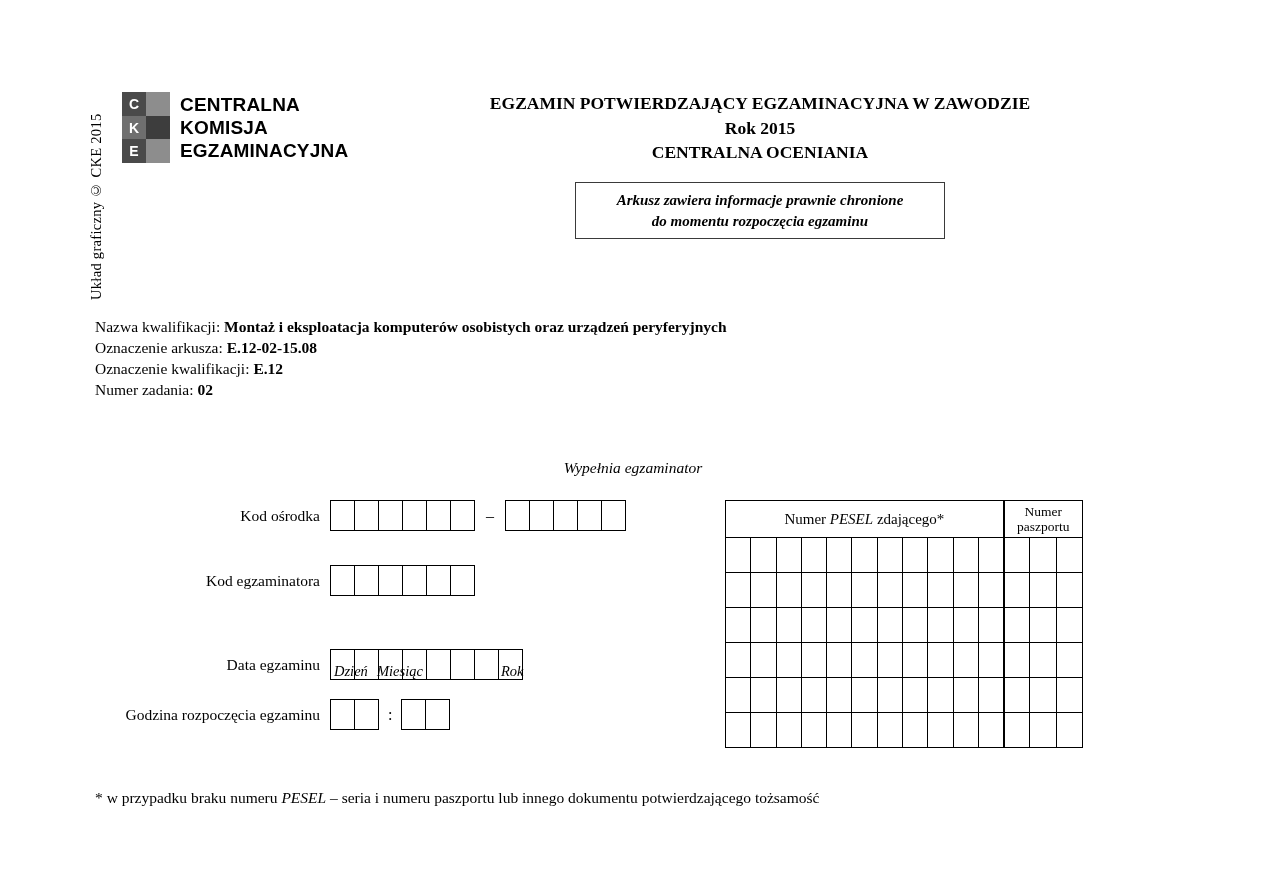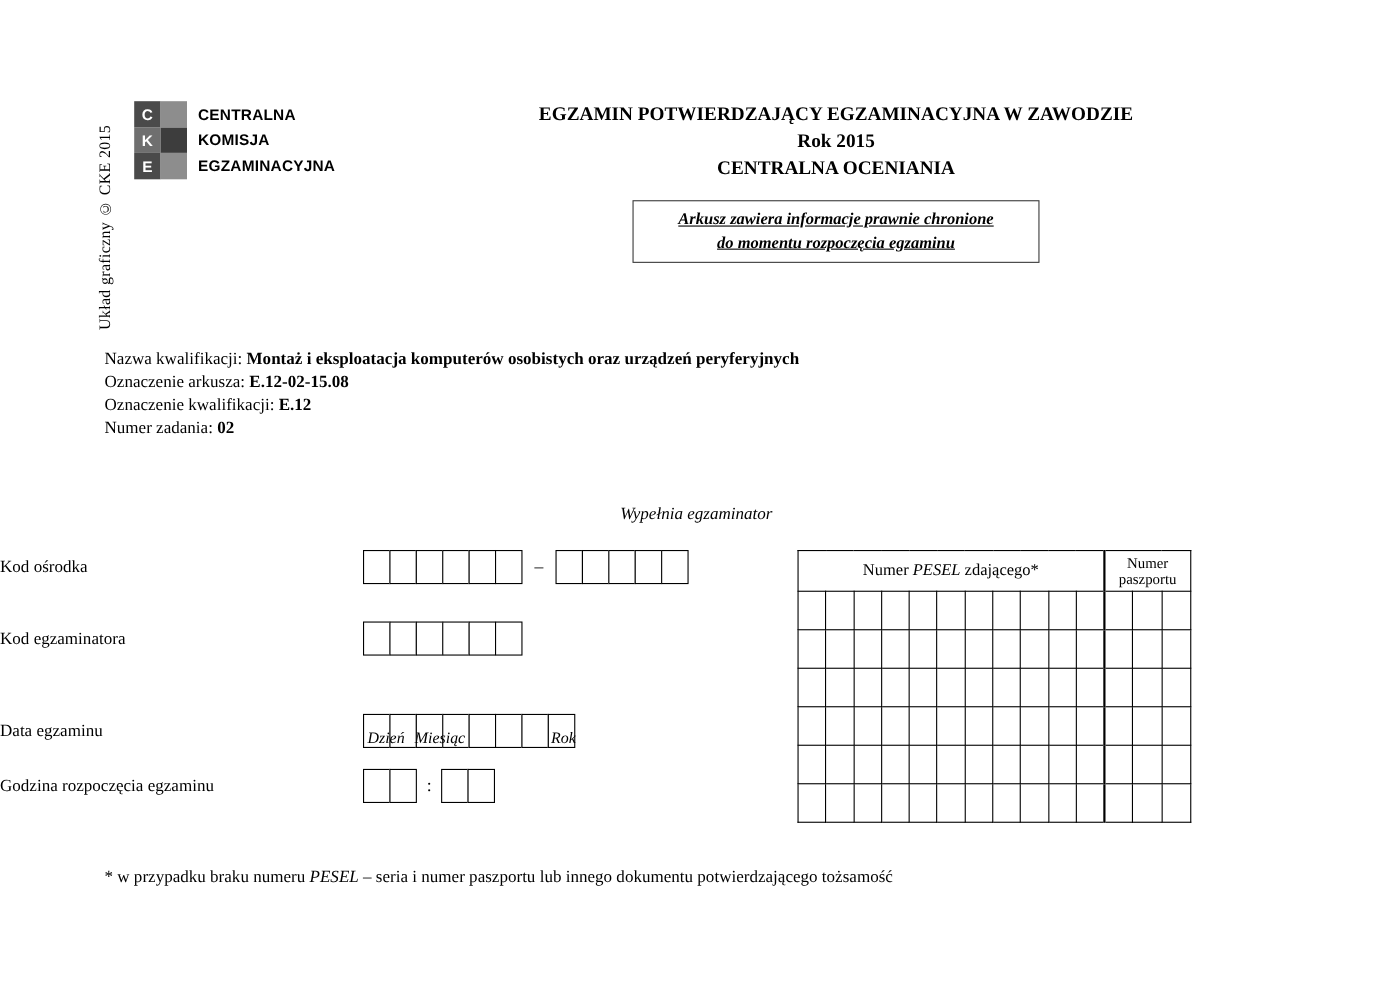--- a/index.html
+++ b/index.html
@@ -17,37 +17,37 @@
   .logo-left span{flex:1;display:flex;align-items:center;justify-content:center;
         color:#fff;font-family:"Liberation Sans",sans-serif;font-weight:bold;font-size:14px;}
   .logo-left span:nth-child(1){background:#4a4a4a;}
   .logo-left span:nth-child(2){background:#6f6f6f;}
   .logo-left span:nth-child(3){background:#4a4a4a;}
   .logo-right{width:24px;display:flex;flex-direction:column;}
   .logo-right div{flex:1;}
   .lr1{background:#8d8d8d;}.lr2{background:#3d3d3d;}.lr3{background:#8d8d8d;}
 
   .org{position:absolute;left:180px;top:93px;font-family:"Liberation Sans",sans-serif;
-       font-weight:bold;font-size:14px;line-height:23px;letter-spacing:.2px;}
+       font-weight:bold;font-size:19px;line-height:23px;letter-spacing:.2px;}
 
   .header{position:absolute;left:400px;top:91px;width:720px;text-align:center;
           font-weight:bold;font-size:17.5px;line-height:24.5px;}
 
   .notice{position:absolute;left:575px;top:182px;width:368px;height:55px;border:1px solid #3a3a3a;
           display:flex;flex-direction:column;align-items:center;justify-content:center;
-          font-style:italic;font-weight:bold;font-size:15px;line-height:21px;text-align:center;text-decoration:underline;}
+          font-style:italic;font-weight:bold;font-size:15px;line-height:21px;text-align:center;}
 
   .info{position:absolute;left:95px;top:316px;font-size:15.5px;line-height:21px;}
   .info b{font-weight:bold;}
 
   .examiner-title{position:absolute;left:330px;top:459px;width:606px;text-align:center;
           font-style:italic;font-size:15.5px;}
 
   .form-row{position:absolute;display:flex;align-items:flex-start;font-size:15.5px;}
-  .form-label{width:320px;text-align:left;line-height:31px;}
+  .form-label{width:320px;text-align:right;line-height:31px;}
   .boxes{display:flex;margin-left:10px;}
   .cell{width:25px;height:31px;border:1px solid #000;box-sizing:border-box;margin-left:-1px;background:#fff;}
   .cell:first-child{margin-left:0;}
   .sep-glyph{line-height:31px;margin:0 11px;font-size:16px;}
   .colon-glyph{line-height:31px;margin:0 9px;font-size:16px;}
 
   .date-sublabels{position:absolute;left:330px;top:663px;width:220px;height:18px;
           font-style:italic;font-size:14.5px;}
   .date-sublabels span{position:absolute;top:0;}
   .sub-day{left:4px;} .sub-month{left:47px;} .sub-year{left:143px;margin-left:28px;}
@@ -294,16 +294,16 @@
           <td></td>
           <td></td>
           <td class="sep"></td>
           <td></td>
           <td></td>
         </tr>
       </tbody>
   </table>
 
   <div class="footnote">
-    <span>* w przypadku braku numeru </span><i>PESEL</i><span> – seria i numer paszportu lub innego dokumentu potwierdzającego tożsamość</span>
+    <span>* w przypadku braku numeru </span><i>PESEL</i><span> – seria i numeru paszportu lub innego dokumentu potwierdzającego tożsamość</span>
   </div>
 
 </div>
 
 </body></html>

